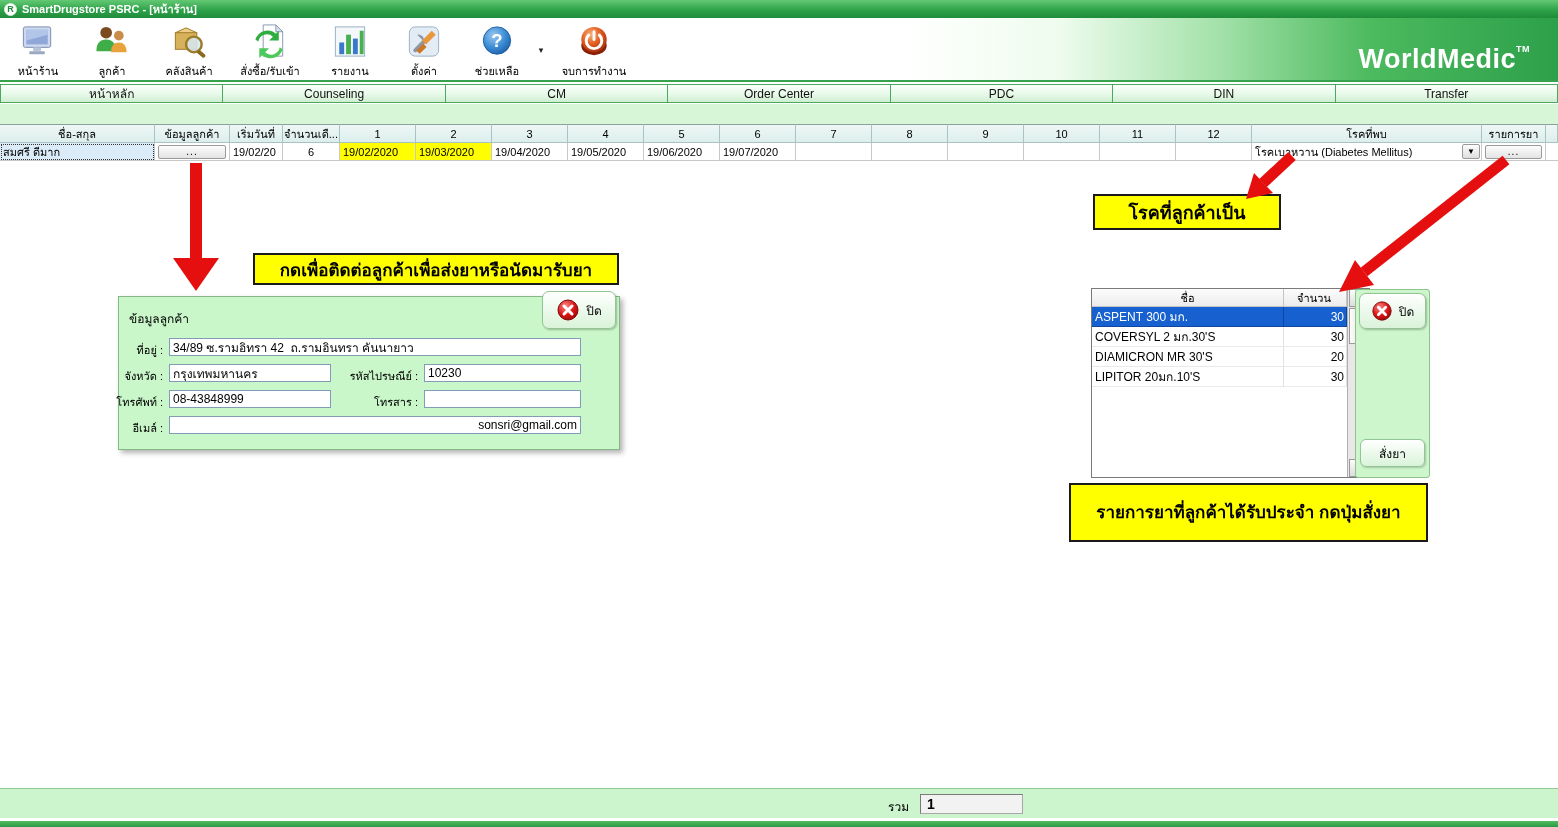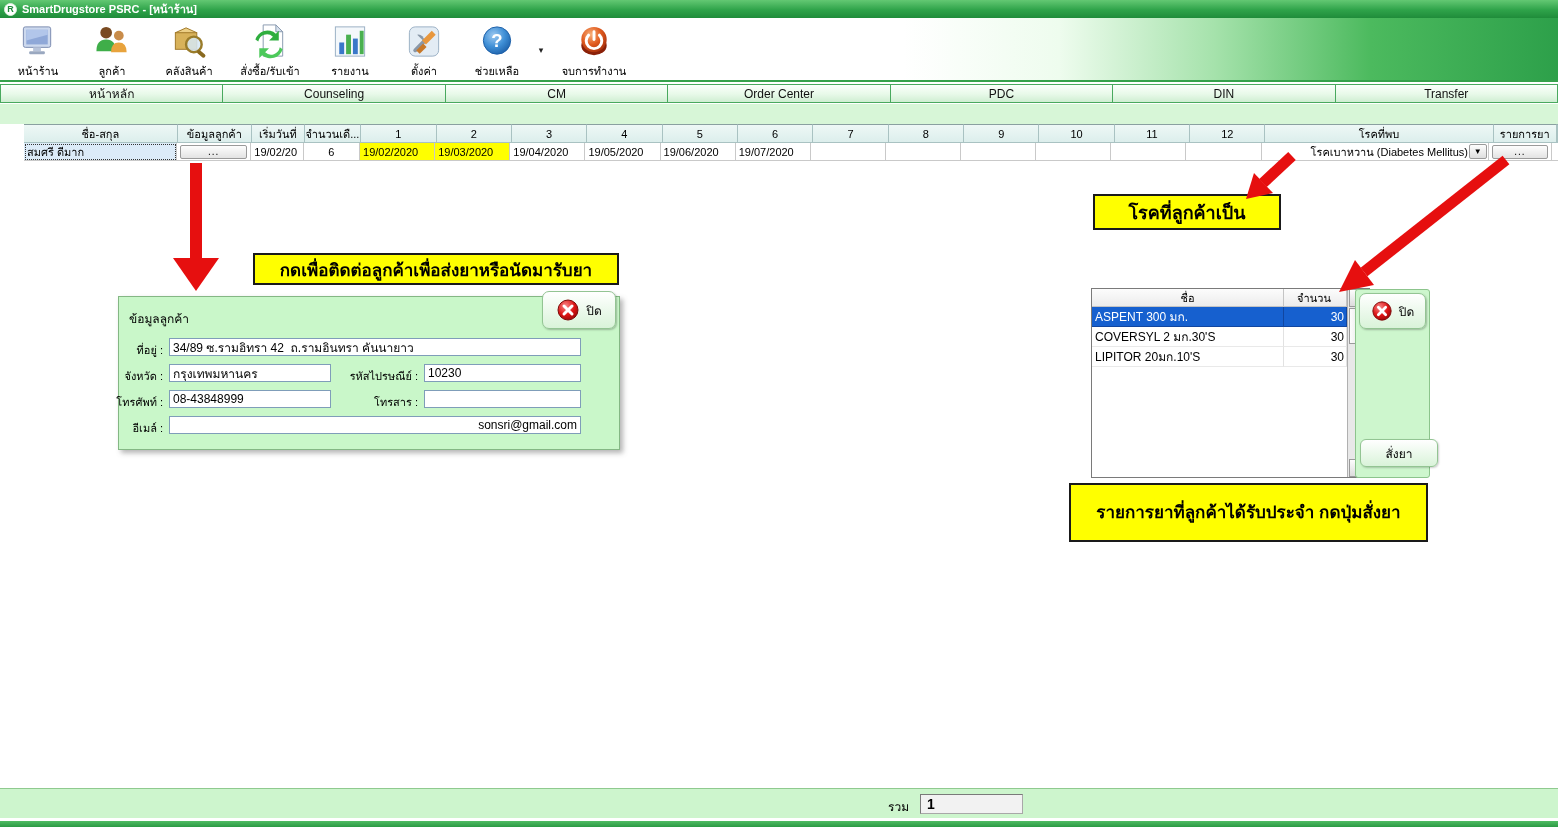--- a/index.html
+++ b/index.html
@@ -51,42 +51,42 @@
     background:linear-gradient(180deg,#fbfffb 0%,#e7f9e8 55%,#cfeed2 100%);
     display:flex; align-items:center; justify-content:center;
     font-size:12px; color:#111; cursor:pointer;
   }
   .tab:first-child { border-left-width:1px; }
   .greenstrip {
     position:absolute; left:0; top:103px; width:1558px; height:21px;
     background:#d7f6d7; border-top:1px solid #ffffff;
   }
   
-  .grid { position:absolute; left:0; top:124px; width:1558px;padding-left:24px; }
+  .grid { position:absolute; left:0; top:124px; width:1558px; }
   .grid-row { display:flex; }
   .gh {
     height:19px; background:linear-gradient(180deg,#eef8f6,#dceeec);
     border-right:1px solid #a9c2c2; border-top:1px solid #8aa0a0; border-bottom:1px solid #a9c2c2;
     display:flex; align-items:center; justify-content:center; font-size:11px; color:#000;
   }
   .gc {
     height:18px; background:#fff; border-right:1px solid #c9c9c9; border-bottom:1px solid #c9c9c9;
     display:flex; align-items:center; font-size:11px; padding:0 3px; cursor:default;
   }
   .w-name{width:155px}.w-info{width:75px}.w-start{width:53px}.w-count{width:57px}
   .w-m{width:76px}.w-disease{width:230px}.w-list{width:64px}.w-fill{flex:1}
   .cell-name { background:#dcebf8; outline:1px dotted #333; outline-offset:-2px; }
   .cell-center { justify-content:center; }
   .hl { background:#ffff00; }
   .dots-btn {
     width:100%; height:14px; background:linear-gradient(180deg,#fdfdfd,#e3e3e3);
     border:1px solid #9a9a9a; border-radius:2px; font-size:10px; line-height:8px;
     cursor:pointer; letter-spacing:1px;
   }
-  .combo { display:flex; align-items:center; width:100%; height:100%;margin-left:46px; }
+  .combo { display:flex; align-items:center; width:100%; height:100%; }
   .combo-text { flex:1; font-size:11px; padding-left:2px; white-space:nowrap; overflow:hidden; }
   .combo-arrow {
     width:18px; height:15px; border:1px solid #9a9a9a; border-radius:2px;
     background:linear-gradient(180deg,#fdfdfd,#dedede); font-size:8px;
     display:flex; align-items:center; justify-content:center; cursor:pointer;
   }
   
   .note {
     position:absolute; background:#ffff00; border:2px solid #1a1a1a;
     font-weight:bold; color:#000; text-align:center;
@@ -143,21 +143,21 @@
   }
   .sc-thumb { width:20px; height:36px; background:linear-gradient(90deg,#fdfdfd,#d4d4d4);
     border:1px solid #9a9a9a; margin-top:1px; cursor:grab; }
   .sc-down { margin-top:auto; }
   .drug-side {
     position:absolute; left:1355px; top:289px; width:75px; height:189px;
     background:#cdf6cd; border:1px solid #8cc48c; border-radius:3px;
   }
   .drug-side .panel-close { left:3px; top:3px; width:67px; height:36px; }
   .order-btn {
-    position:absolute; left:4px; bottom:10px; width:78px; height:28px; border-radius:6px;
+    position:absolute; left:4px; bottom:10px; width:65px; height:28px; border-radius:6px;
     background:linear-gradient(180deg,#ffffff,#d9f3d9); border:1px solid #93c493;
     font-size:12px; cursor:pointer; box-shadow:1px 1px 2px rgba(0,0,0,0.2);
   }
   
   .arrows { position:absolute; left:0; top:0; width:1558px; height:827px; pointer-events:none; }
   
   .statusbar {
     position:absolute; left:0; top:788px; width:1558px; height:30px;
     background:#cdf5cd; border-top:1px solid #8fca8f;
   }
@@ -271,20 +271,21 @@
     <button class="tbtn" style="width:92px">
       <svg class="ticon" viewBox="0 0 40 40">
           <ellipse cx="20" cy="24" rx="13" ry="10" fill="#8a2008"></ellipse>
           <circle cx="20" cy="18" r="13" fill="url(#powerGrad)"></circle>
           <path d="M20 10 v8" stroke="#fff" stroke-width="3" stroke-linecap="round"></path>
           <path d="M14.5 13.5 a8 8 0 1 0 11 0" fill="none" stroke="#fff" stroke-width="3" stroke-linecap="round"></path>
         </svg>
       <span class="tlabel">จบการทำงาน</span>
     </button>
   </div>
+  <div class="worldmedic"><span>WorldMedic</span><span class="tm">TM</span></div>
 </div>
 
 <div class="tabbar">
   <div class="tab">หน้าหลัก</div>
   <div class="tab">Counseling</div>
   <div class="tab">CM</div>
   <div class="tab">Order Center</div>
   <div class="tab">PDC</div>
   <div class="tab">DIN</div>
   <div class="tab">Transfer</div>
@@ -386,20 +387,24 @@
   <div class="dg-rows">
     <div class="dg-row selected">
       <div class="dg-cell dg-name">ASPENT 300 มก.</div>
       <div class="dg-cell dg-qty">30</div>
     </div>
     <div class="dg-row">
       <div class="dg-cell dg-name">COVERSYL 2 มก.30'S</div>
       <div class="dg-cell dg-qty">30</div>
     </div>
     <div class="dg-row">
+      <div class="dg-cell dg-name">DIAMICRON MR 30'S</div>
+      <div class="dg-cell dg-qty">20</div>
+    </div>
+    <div class="dg-row">
       <div class="dg-cell dg-name">LIPITOR 20มก.10'S</div>
       <div class="dg-cell dg-qty">30</div>
     </div>
   </div>
   <div class="dg-scroll">
     <div class="sc-btn">▲</div>
     <div class="sc-thumb"></div>
     <div class="sc-btn sc-down">▼</div>
   </div>
 </div>

